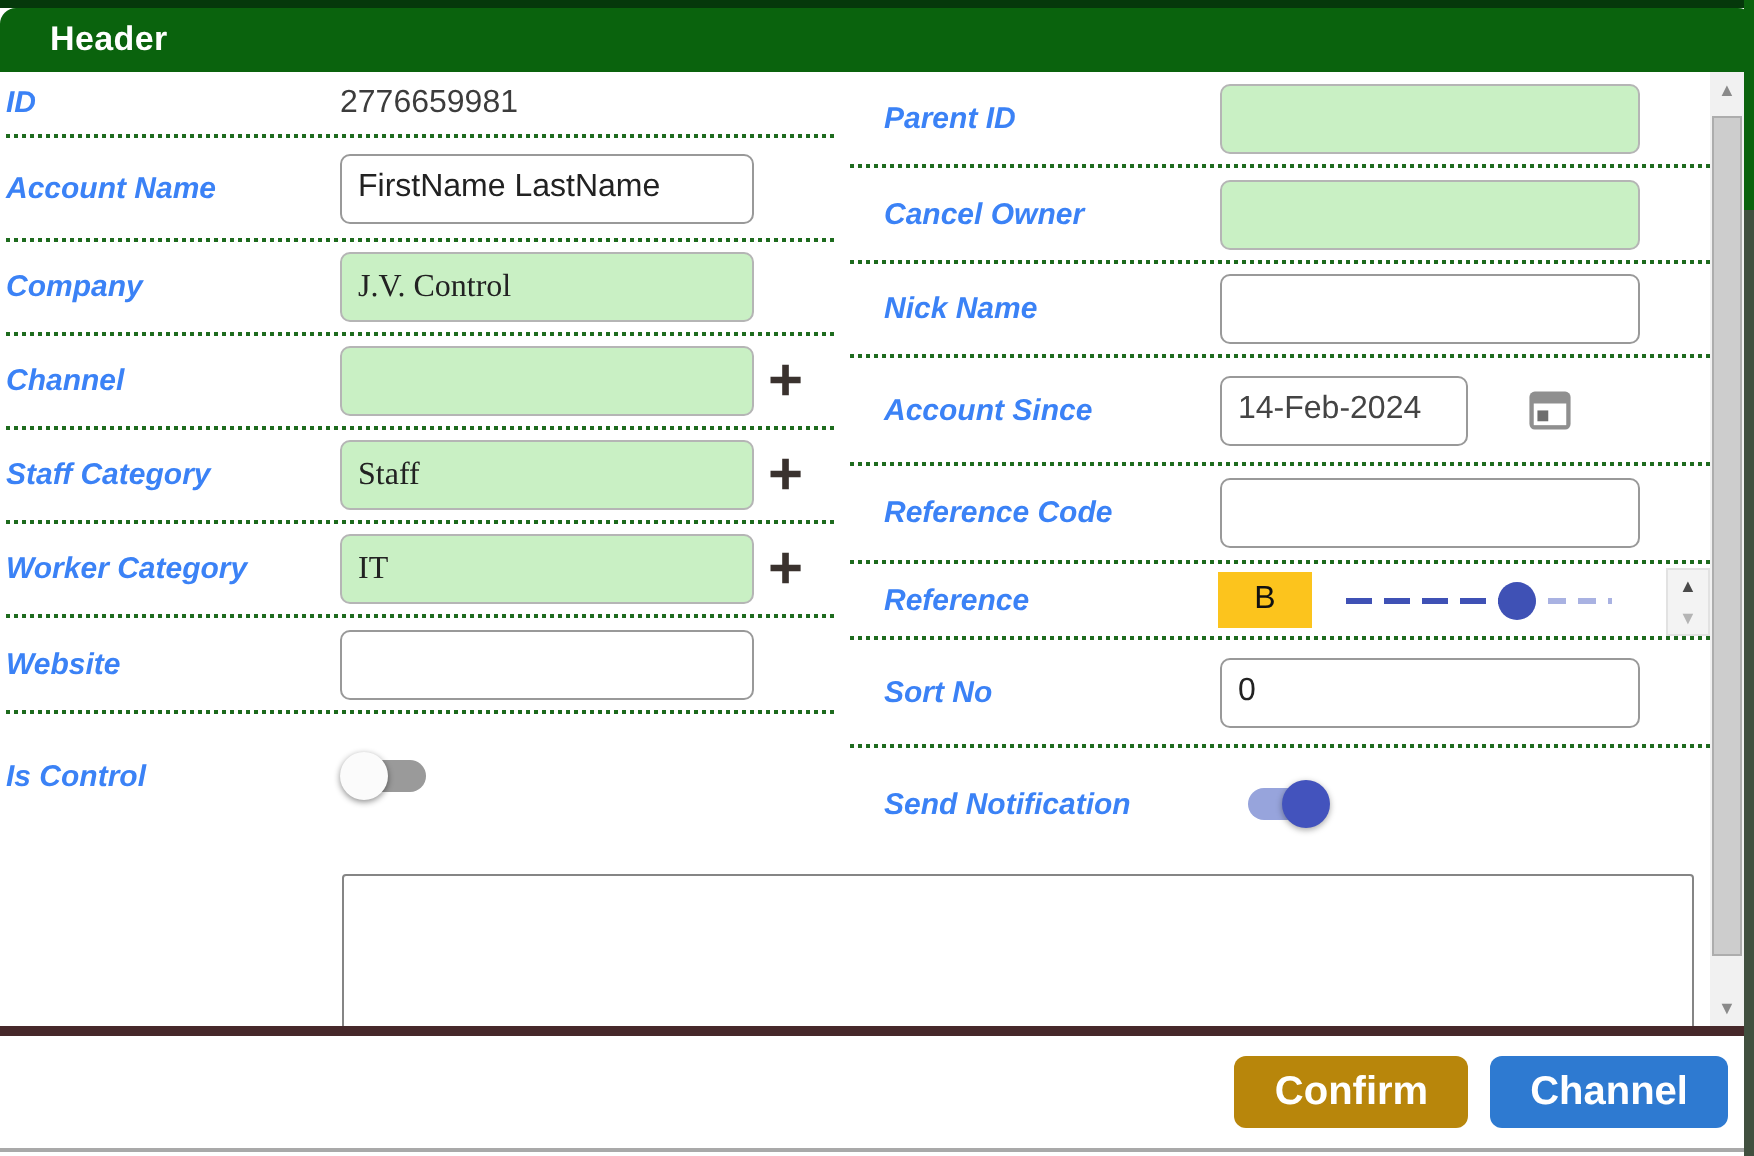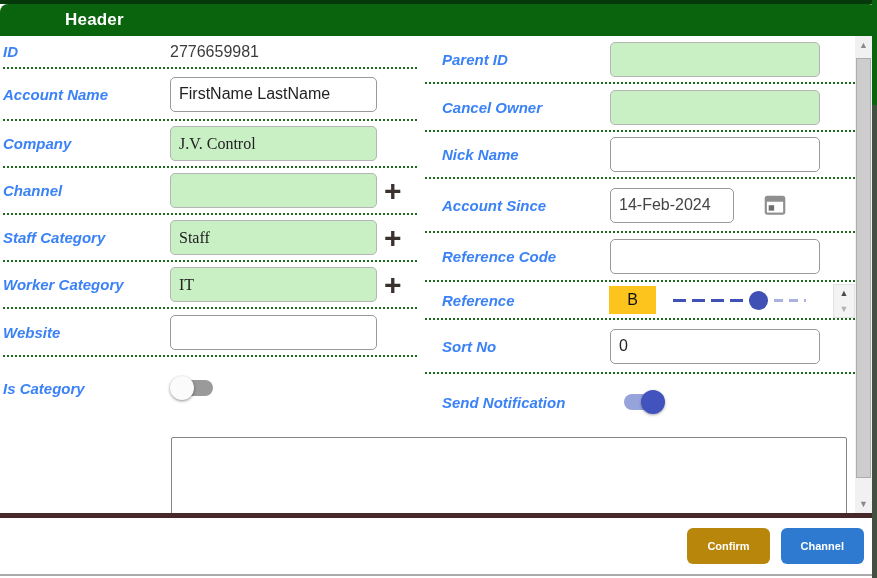--- a/index.html
+++ b/index.html
@@ -4,21 +4,21 @@
 <style>
   html,body{margin:0;padding:0;background:#fff;}
   *{box-sizing:border-box;}
   .stage{position:relative;width:877px;height:578px;background:#fff;overflow:hidden;
          font-family:"Liberation Sans",sans-serif;}
   
   .backdrop-strip{position:absolute;left:0;top:0;width:877px;height:10px;background:#05380b;}
   .modal{position:absolute;left:0;top:4px;width:877px;height:574px;background:#fff;}
   .modal-header{position:absolute;left:0;top:0;width:877px;height:32px;background:#0a630d;
                 border-radius:8px 8px 0 0;display:flex;align-items:center;padding-left:25px;}
-  .modal-title{color:#fff;font-weight:bold;font-size:17px;letter-spacing:.2px;margin-left:40px;}
+  .modal-title{color:#fff;font-weight:bold;font-size:17px;letter-spacing:.2px;}
   .content{position:absolute;left:0;top:32px;width:877px;height:477px;background:#fff;}
   .col{position:absolute;top:0;}
   .col-left{left:3px;width:414px;}
   .col-right{left:425px;width:430px;}
   .row{display:flex;align-items:center;border-bottom:2px dotted #1e6b1e;position:relative;}
   .row.noborder{border-bottom:none;}
   .lbl{font-weight:bold;font-size:15px;color:#3b82f6;flex:0 0 167px;font-style:italic;}
   .col-right .lbl{flex:0 0 168px;margin-left:17px;}
   .txt{height:35px;border:1px solid #999;border-radius:5px;font-size:16px;padding:0 8px;
        color:#222;background:#fff;font-family:inherit;outline:none;}
@@ -62,21 +62,21 @@
   .vs-up{top:0;}
   .vs-down{bottom:0;}
   .vs-thumb{position:absolute;left:1px;top:22px;width:15px;height:420px;background:#cdcdcd;
             border:1px solid #adadad;cursor:grab;}
   .right-edge{position:absolute;right:0;top:0;width:5px;height:578px;background:#41503f;}
   .right-edge .edge-top{position:absolute;top:0;left:0;width:5px;height:105px;background:#0a630d;}
   
   .maroon-bar{position:absolute;left:0;top:509px;width:877px;height:5px;background:#46282a;}
   .footer{position:absolute;left:0;top:514px;width:877px;height:56px;background:#fff;
           display:flex;align-items:center;justify-content:flex-end;gap:11px;padding-right:13px;}
-  .btn{height:36px;border:none;border-radius:6px;color:#fff;font-weight:bold;font-size:11px;
+  .btn{height:36px;border:none;border-radius:6px;color:#fff;font-weight:bold;font-size:20px;
        padding:1px 20px;cursor:pointer;font-family:inherit;}
   .btn-confirm{background:#b8860b;}
   .btn-cancel{background:#2e7ad1;}
   .bottom-line{position:absolute;left:0;top:570px;width:877px;height:2px;background:#a9a9a9;}
 </style>
 </head>
 <body>
 
 <div class="stage">
   <div class="backdrop-strip"></div>
@@ -114,21 +114,21 @@
         <div class="row" style="height:47px">
           <span class="lbl">Worker Category</span>
           <input class="txt green" type="text" value="IT" style="">
           <button class="plus-btn"><span>+</span></button>
         </div>
         <div class="row" style="height:48px">
           <span class="lbl">Website</span>
           <input class="txt" type="text" value="" style="">
         </div>
         <div class="row noborder" style="height:62px">
-          <span class="lbl">Is Category</span>
+          <span class="lbl">Is Control</span>
           <div class="switch">
             <div class="track"></div>
             <div class="thumb"></div>
           </div>
         </div>
       </div>
 
       <div class="col col-right">
         <div class="row" style="height:48px">
           <span class="lbl">Parent ID</span>

